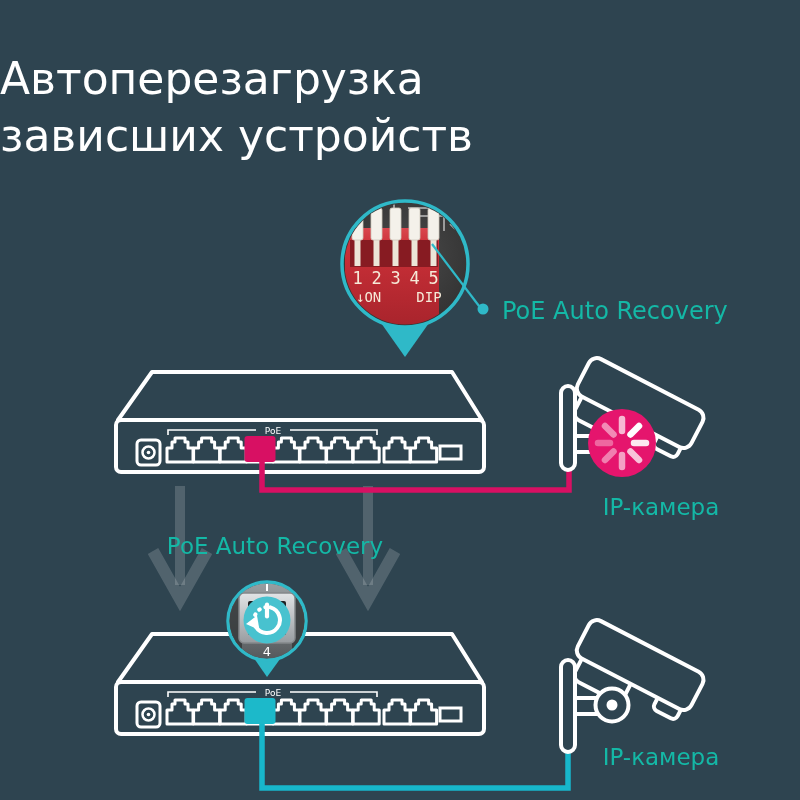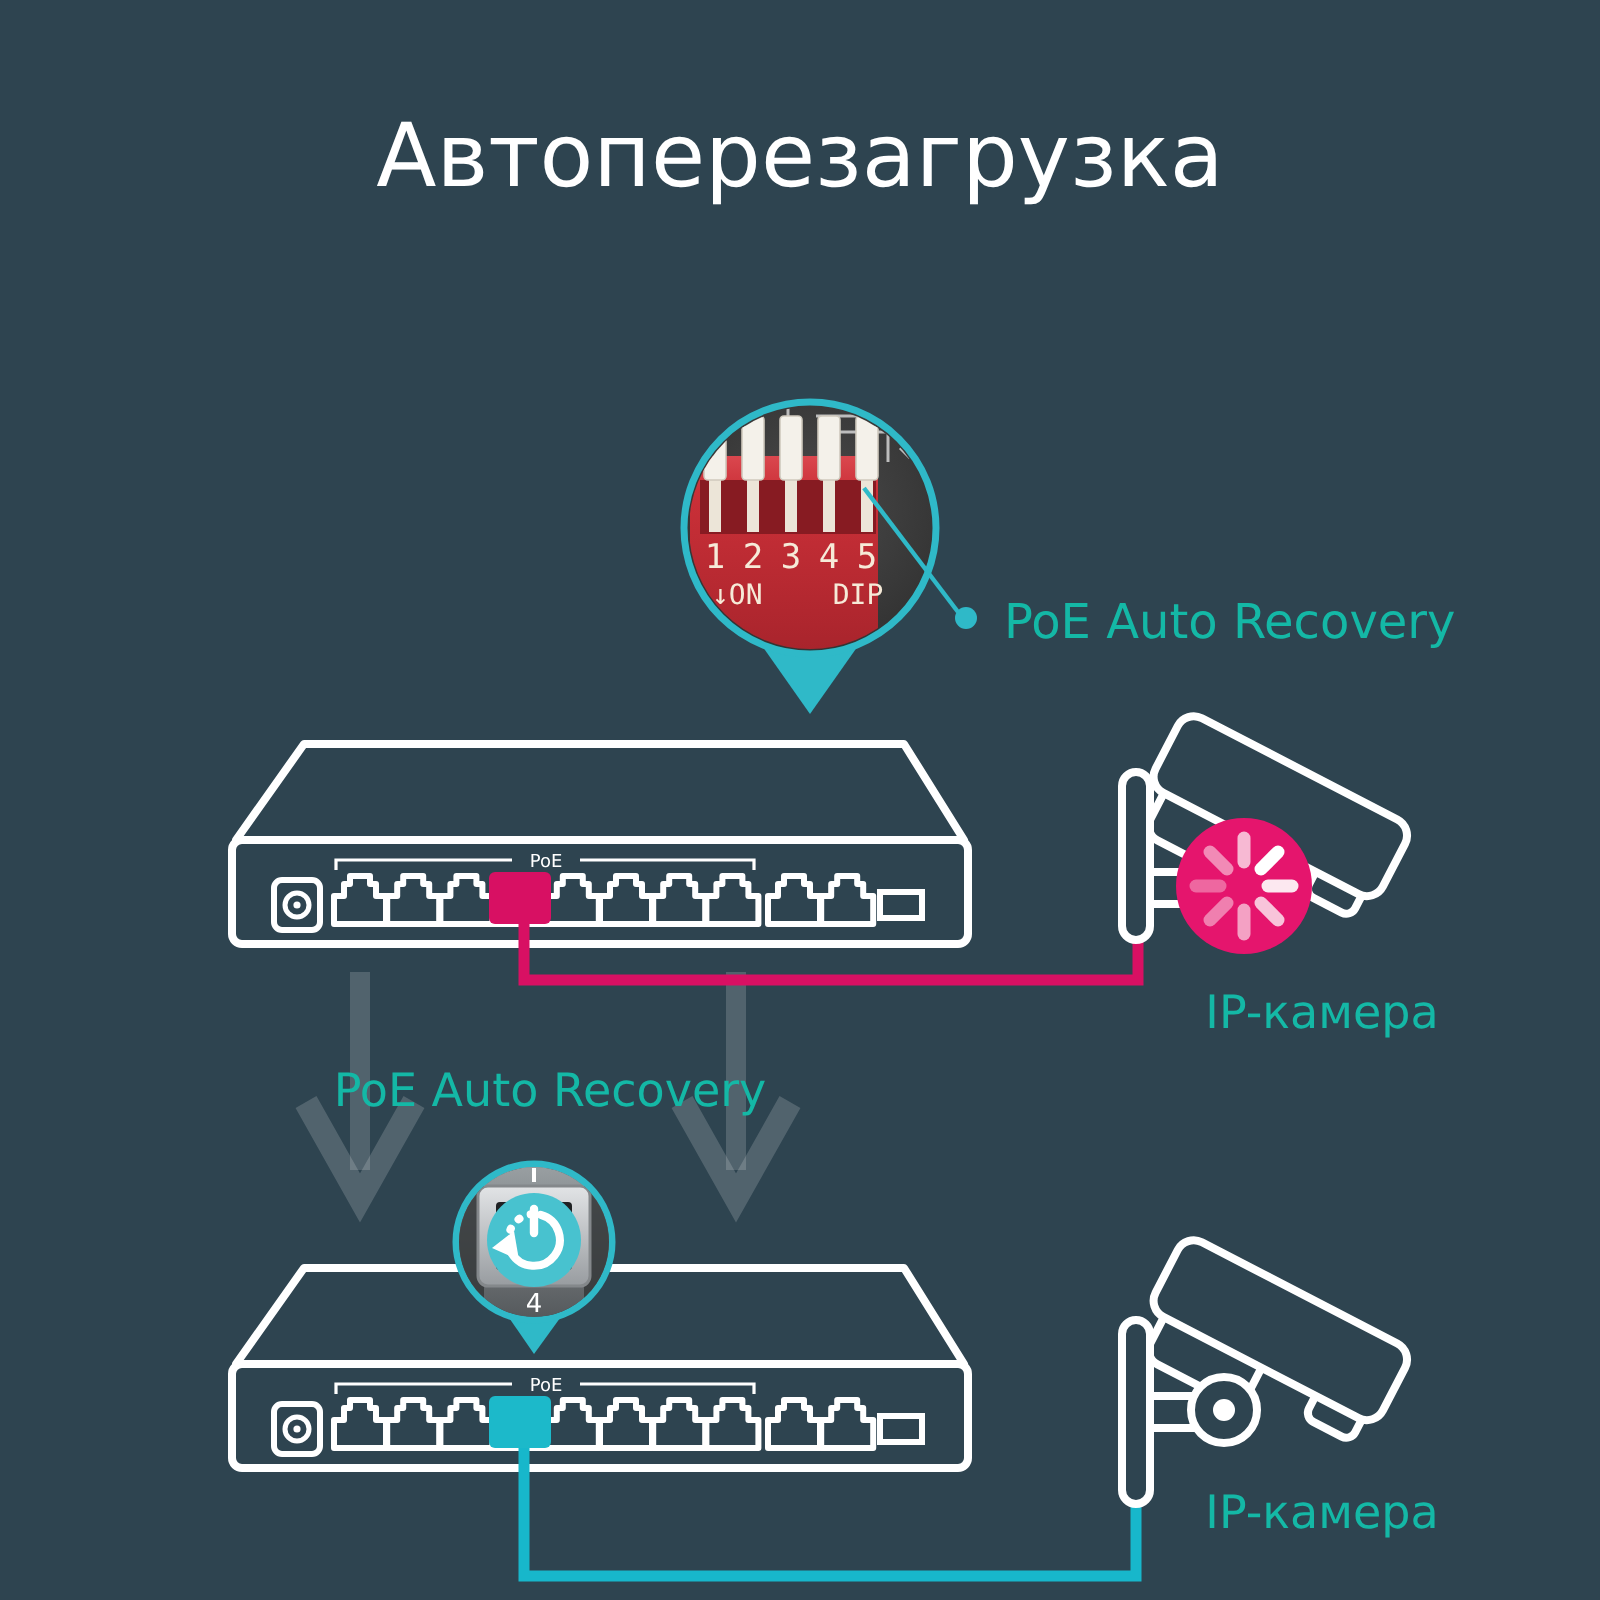--- a/index.html
+++ b/index.html
@@ -1,20 +1,20 @@
 <!DOCTYPE html>
 <html><head>
 <meta charset="utf-8">
 <style>
   html,body{margin:0;padding:0;background:#20313a;}
   #canvas{position:relative;width:800px;height:800px;background:#2e4450;overflow:hidden;
           font-family:"DejaVu Sans","Liberation Sans",sans-serif;}
   #art{position:absolute;left:0;top:0;}
   .txt{position:absolute;color:#14b8a6;white-space:nowrap;}
-  .title{left:0;top:50px;width:800px;text-align:center;font-size:44px;line-height:57px;color:#fff;}
+  .title{left:0;top:50px;width:800px;font-size:44px;line-height:57px;color:#fff;}
   .callout-label{left:502px;top:297px;font-size:24px;}
   .mid-label{left:275px;top:533px;transform:translateX(-50%);font-size:23px;}
   .ip-label-top{left:661px;top:494px;transform:translateX(-50%);font-size:23px;}
   .ip-label-bottom{left:661px;top:744px;transform:translateX(-50%);font-size:23px;}
 </style>
 </head>
 <body>
 
 <div id="canvas">
 
@@ -192,19 +192,20 @@
       <path d="M270.4,607.4 A13,13 0 1 1 255.7,626.5" fill="none" stroke="#ffffff" stroke-width="4" stroke-linecap="round"></path>
       <polygon points="246,624 259.5,630 257,615.5" fill="#ffffff"></polygon>
       <path d="M265.9,607.1 A13,13 0 0 0 254.3,617.8" fill="none" stroke="#ffffff" stroke-width="4" stroke-linecap="round" stroke-dasharray="0.6 6"></path>
       <line x1="267" y1="604.5" x2="267" y2="616.5" stroke="#ffffff" stroke-width="4.2" stroke-linecap="round"></line>
     </g>
   </g>
 </svg>
 
 <div class="txt title">
   <div>Автоперезагрузка</div>
+  <div>зависших устройств</div>
 </div>
 <div class="txt callout-label">PoE Auto Recovery</div>
 <div class="txt mid-label">PoE Auto Recovery</div>
 <div class="txt ip-label-top">IP-камера</div>
 <div class="txt ip-label-bottom">IP-камера</div>
 
 </div>
 
 </body></html>

